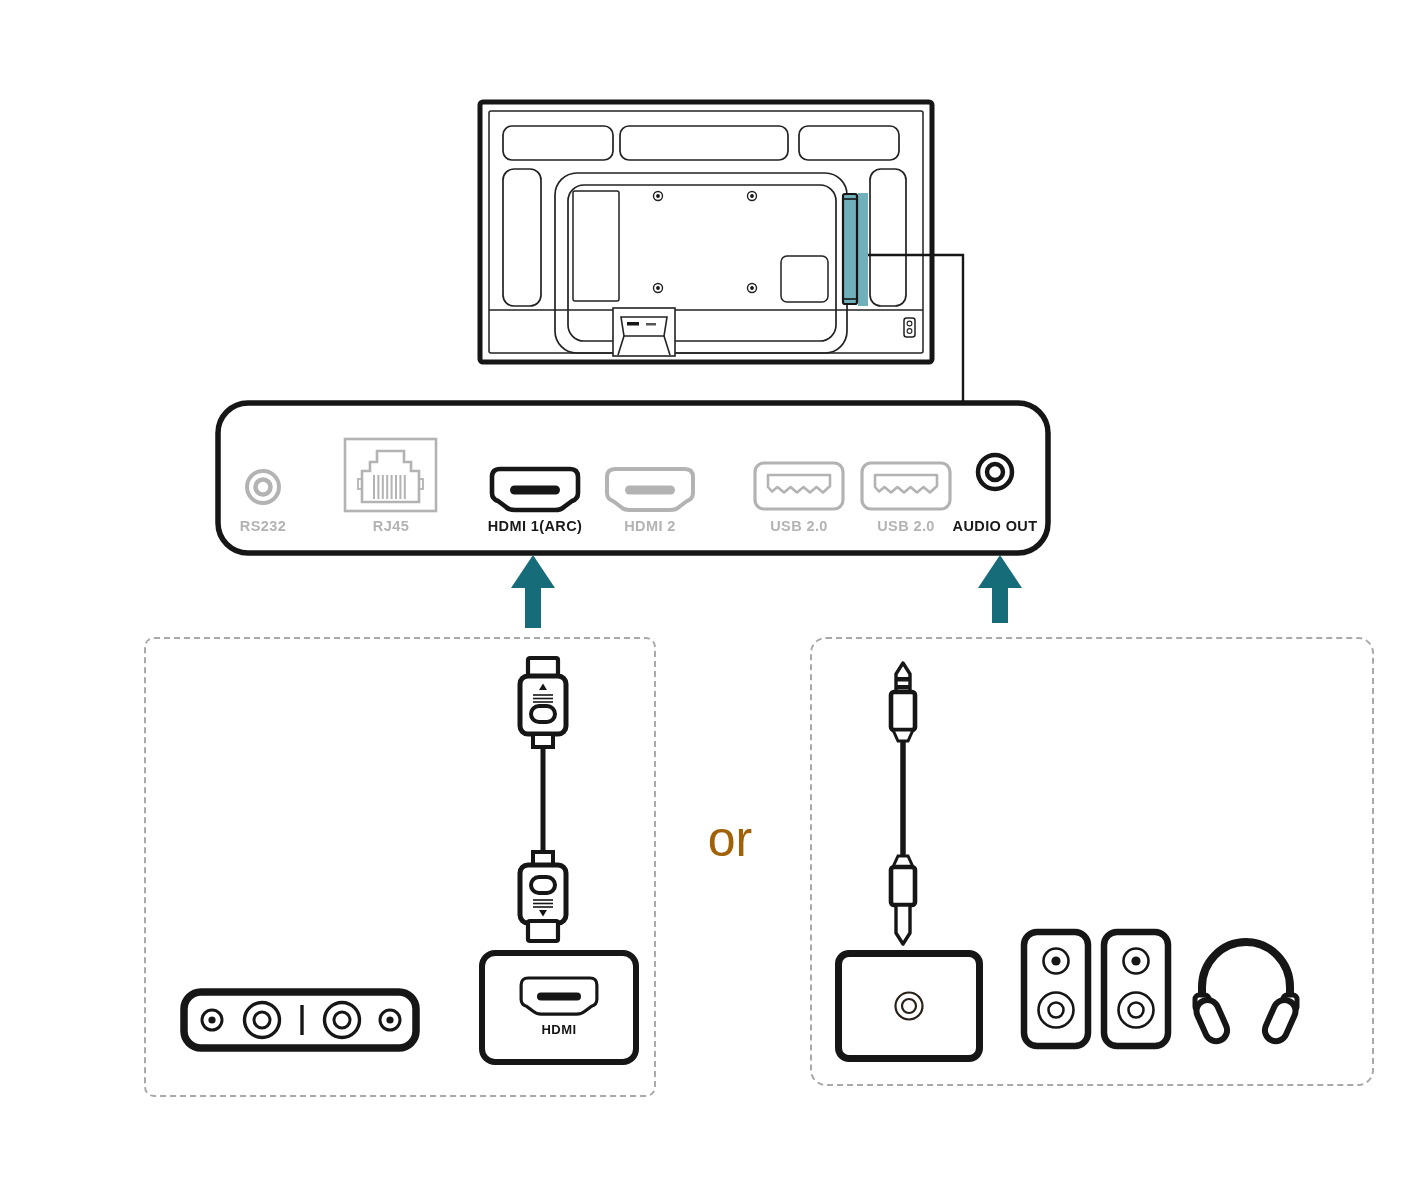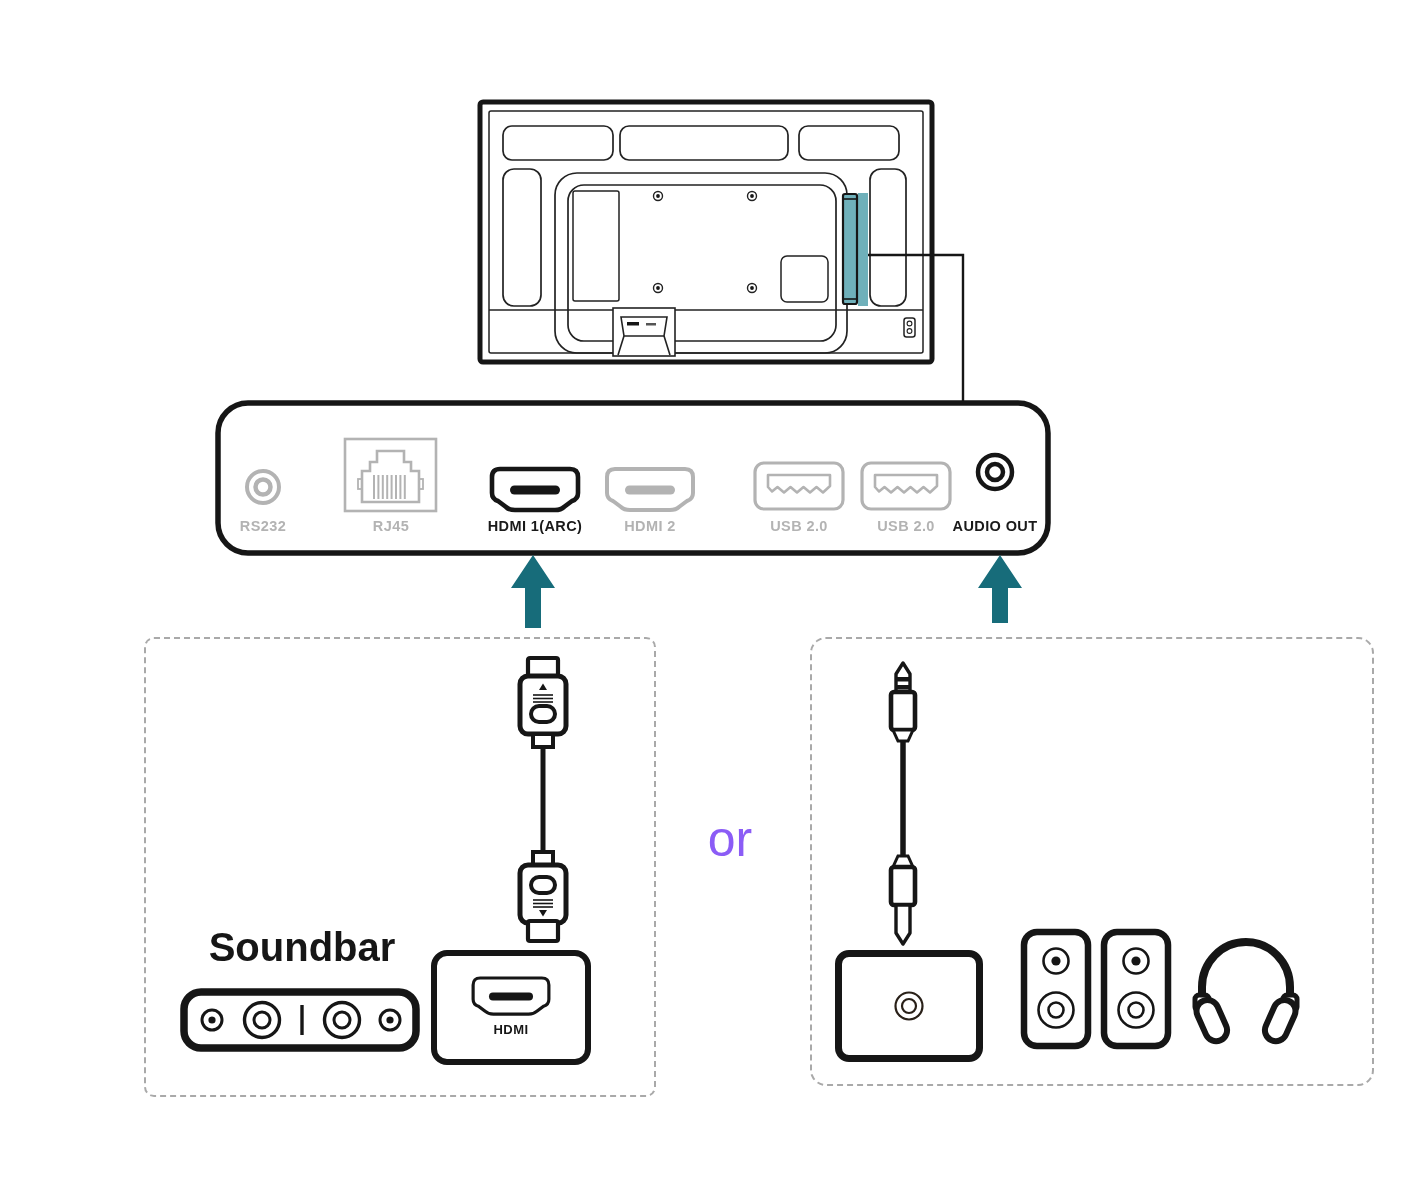--- a/index.html
+++ b/index.html
@@ -10,21 +10,21 @@
   .abs { position:absolute; }
   svg { display:block; overflow:visible; }
   svg text {
     font-family:"Liberation Sans", sans-serif;
     font-weight:bold; font-size:14.5px; text-anchor:middle; letter-spacing:.4px;
   }
   .lbl-active { fill:#1a1a1a; }
   .lbl-muted  { fill:#b3b3b3; }
   .dashed-box { border:2px dashed #a9a9a9; background:#fff; }
   .or-label {
-    font-size:50px; font-weight:500; color:#8b5cf6; width:90px; text-align:center;
+    font-size:50px; font-weight:500; color:#a16207; width:90px; text-align:center;
   }
   .soundbar-title {
     width:244px; text-align:center; font-size:40px; font-weight:700; color:#161616;
   }
   .hdmi-box {
     border:6px solid #161616; border-radius:16px; background:#fff;
     display:flex; flex-direction:column; align-items:center; justify-content:center; gap:7px;
   }
   .hdmi-box-label { font-size:13px; font-weight:bold; color:#161616; letter-spacing:.5px; }
   .audio-box {
@@ -173,36 +173,35 @@
     <rect x="33" y="197" width="20" height="13" fill="#fff" stroke-width="4"></rect>
     <rect x="20" y="210" width="46" height="58" rx="8" fill="#fff" stroke-width="5"></rect>
     <rect x="31" y="222" width="24" height="16" rx="8" stroke-width="4"></rect>
     <line x1="33" y1="245" x2="53" y2="245" stroke-width="1.6"></line>
     <line x1="33" y1="248.5" x2="53" y2="248.5" stroke-width="1.6"></line>
     <line x1="33" y1="252" x2="53" y2="252" stroke-width="1.6"></line>
     <polygon points="39,255 47,255 43,261.5" fill="#161616" stroke="none"></polygon>
     <rect x="28" y="266" width="30" height="20" rx="2" fill="#fff" stroke-width="4.2"></rect>
   </svg>
 
-  <div class="abs soundbar-title" style="left:180px; top:925px;">Soundbar</div>
 
   <svg class="abs" style="left:180px; top:988px;" width="240" height="64" viewBox="0 0 240 64" fill="none" stroke="#161616">
     <rect x="4" y="4" width="232" height="56" rx="17" stroke-width="7.5" fill="#fff"></rect>
     <circle cx="32" cy="32" r="10" stroke-width="3"></circle>
     <circle cx="32" cy="32" r="3.6" fill="#161616" stroke="none"></circle>
     <circle cx="82" cy="32" r="17.5" stroke-width="3.4"></circle>
     <circle cx="82" cy="32" r="8" stroke-width="3"></circle>
     <line x1="122" y1="17" x2="122" y2="47" stroke-width="3.4"></line>
     <circle cx="162" cy="32" r="17.5" stroke-width="3.4"></circle>
     <circle cx="162" cy="32" r="8" stroke-width="3"></circle>
     <circle cx="210" cy="32" r="10" stroke-width="3"></circle>
     <circle cx="210" cy="32" r="3.6" fill="#161616" stroke="none"></circle>
   </svg>
 
-  <div class="abs hdmi-box" style="left:431px; top:950px; width:148px; height:103px;">
+  <div class="abs hdmi-box" style="left:479px; top:950px; width:148px; height:103px;">
     <svg width="76" height="37" viewBox="0 0 86 42">
       <path d="M 8 0 H 78 Q 86 0 86 8 V 24 Q 86 30 80 32 L 72 38 Q 69 41 63 41 H 23 Q 17 41 14 38 L 6 32 Q 0 30 0 24 V 8 Q 0 0 8 0 Z" fill="#fff" stroke="#161616" stroke-width="3.6"></path>
       <rect x="18" y="16.5" width="50" height="9" rx="4.5" fill="#161616"></rect>
     </svg>
     <div class="hdmi-box-label">HDMI</div>
   </div>
 
   <div class="abs or-label" style="left:685px; top:810px;">or</div>
 
   <div class="abs dashed-box" style="left:810px; top:637px; width:560px; height:445px; border-radius:16px;"></div>

